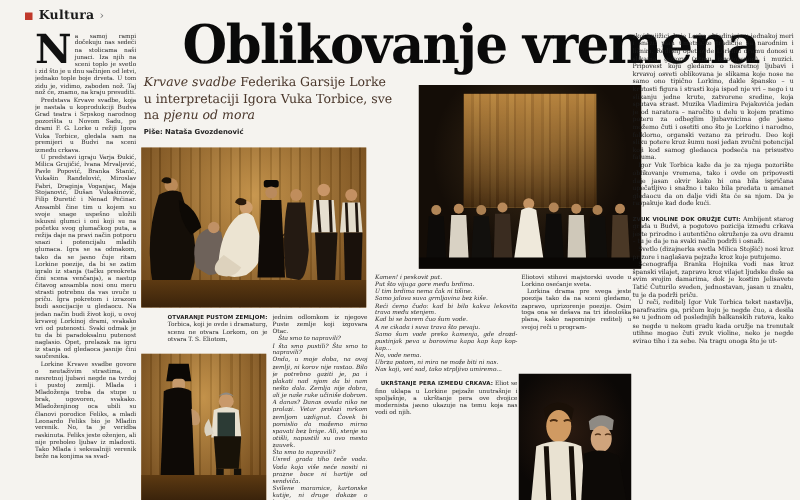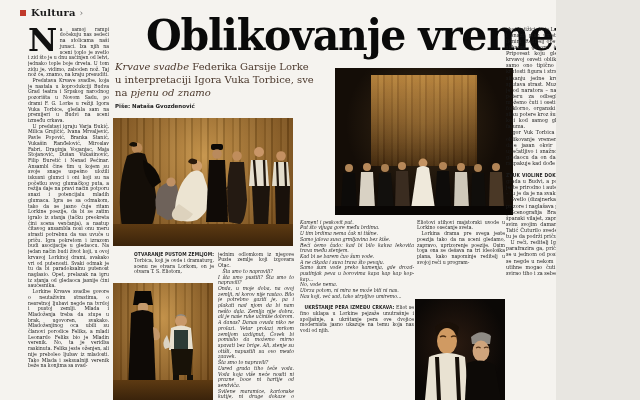--- a/index.html
+++ b/index.html
@@ -1,18 +1,18 @@
 <!DOCTYPE html>
 <html><head>
 <meta charset="utf-8">
 <style>
   html,body{margin:0;padding:0;}
   body{width:640px;height:400px;overflow:hidden;background:#e8e6e1;
        font-family:"DejaVu Serif","Liberation Serif",serif;}
-  #page{position:relative;width:556px;height:400px;background:#f5f3ef;overflow:hidden;}
+  #page{position:relative;width:640px;height:400px;background:#f5f3ef;overflow:hidden;}
 
   
   #kicker{position:absolute;left:20px;top:7px;display:flex;align-items:center;font-size:10px;color:#1a1a1a;}
   #kicker .bullet{width:6px;height:6px;background:#c0392b;margin-right:5px;}
   #kicker .section{font-weight:bold;letter-spacing:.2px;}
   #kicker .sep{margin:0 4px;color:#777;font-size:9px;}
   #kicker .ptitle{color:#222;}
 
   #headline{position:absolute;left:146px;top:12px;width:486px;
     font-family:"DejaVu Serif",serif;font-weight:bold;font-size:41px;line-height:46px;
@@ -80,21 +80,21 @@
 <div id="page">
 
   <div id="kicker">
     <span class="bullet"></span>
     <span class="section">Kultura</span>
     <span class="sep">›</span>
   </div>
 
   <div id="headline">Oblikovanje vremena</div>
 
-  <div id="deck"><i>Krvave svadbe</i><span> Federika Garsije Lorke u interpretaciji Igora Vuka Torbice, sve na </span><i>pjenu od znamo</i></div>
+  <div id="deck"><i>Krvave svadbe</i><span> Federika Garsije Lorke u interpretaciji Igora Vuka Torbice, sve na </span><i>pjenu od mora</i></div>
 
   <div id="byline"><span>Piše:</span><span> Nataša Gvozdenović</span></div>
 
   <div class="col" id="col1">
     <div class="col-inner">
       <p><span class="dropcap">N</span><span>a samoj rampi dočekuju nas sedeći na stolicama naši junaci. Iza njih na sceni toplo je svetlo i zid što je u dnu sačinjen od letvi, jednako tople boje drveta. U tom zidu je, vidimo, zaboden nož. Taj nož će, znamo, na kraju presuditi.</span></p>
       <p>Predstava Krvave svadbe, koja je nastala u koprodukciji Budva Grad teatra i Srpskog narodnog pozorišta u Novom Sadu, po drami F. G. Lorke u režiji Igora Vuka Torbice, gledala sam na premijeri u Budvi na sceni između crkava.</p>
       <p>U predstavi igraju Varja Đukić, Milica Grujičić, Ivana Mrvaljević, Pavle Popović, Branka Stanić, Vukašin Ranđelović, Miroslav Fabri, Draginja Voganjac, Maja Stojanović, Dušan Vukašinović, Filip Đuretić i Nenad Pećinar. Ansambl čine tim u kojem su svoje snage uspešno uložili iskusni glumci i oni koji su na početku svog glumačkog puta, a režija daje na pravi način potporu snazi i potencijalu mladih glumaca. Igra se sa odmakom, tako da se jasno čuje ritam Lorkine poezije, da bi se zatim igralo iz stanja (tačku preokreta čini scena venčanja), a nastup čitavog ansambla nosi onu meru strasti potrebnu da vas uvuče u priču. Igra pokretom i izrazom budi asocijacije u gledaocu. Na jedan način budi život koji, u ovoj krvavoj Lorkinoj drami, svakako vri od putenosti. Svaki odmak je tu da bi paradoksalnu putenost naglasio. Opet, prelazak na igru iz stanja od gledaoca jasnije čini saučesnika.</p>
       <p>Lorkine Krvave svadbe govore o neutaživim strastima, o nesretnoj ljubavi negde na tvrdoj i pustoj zemlji. Mlada i Mladoženja treba da stupe u brak, ugovoren, svakako. Mladoženjinog oca ubili su članovi porodice Feliks, a mladi Leonardo Feliks bio je Mladin verenik. No, ta je veridba raskinuta. Feliks jeste oženjen, ali nije preboleo ljubav iz mladosti. Tako Mlada i seksualniji verenik beže na konjima sa svad-</p>
     </div>

